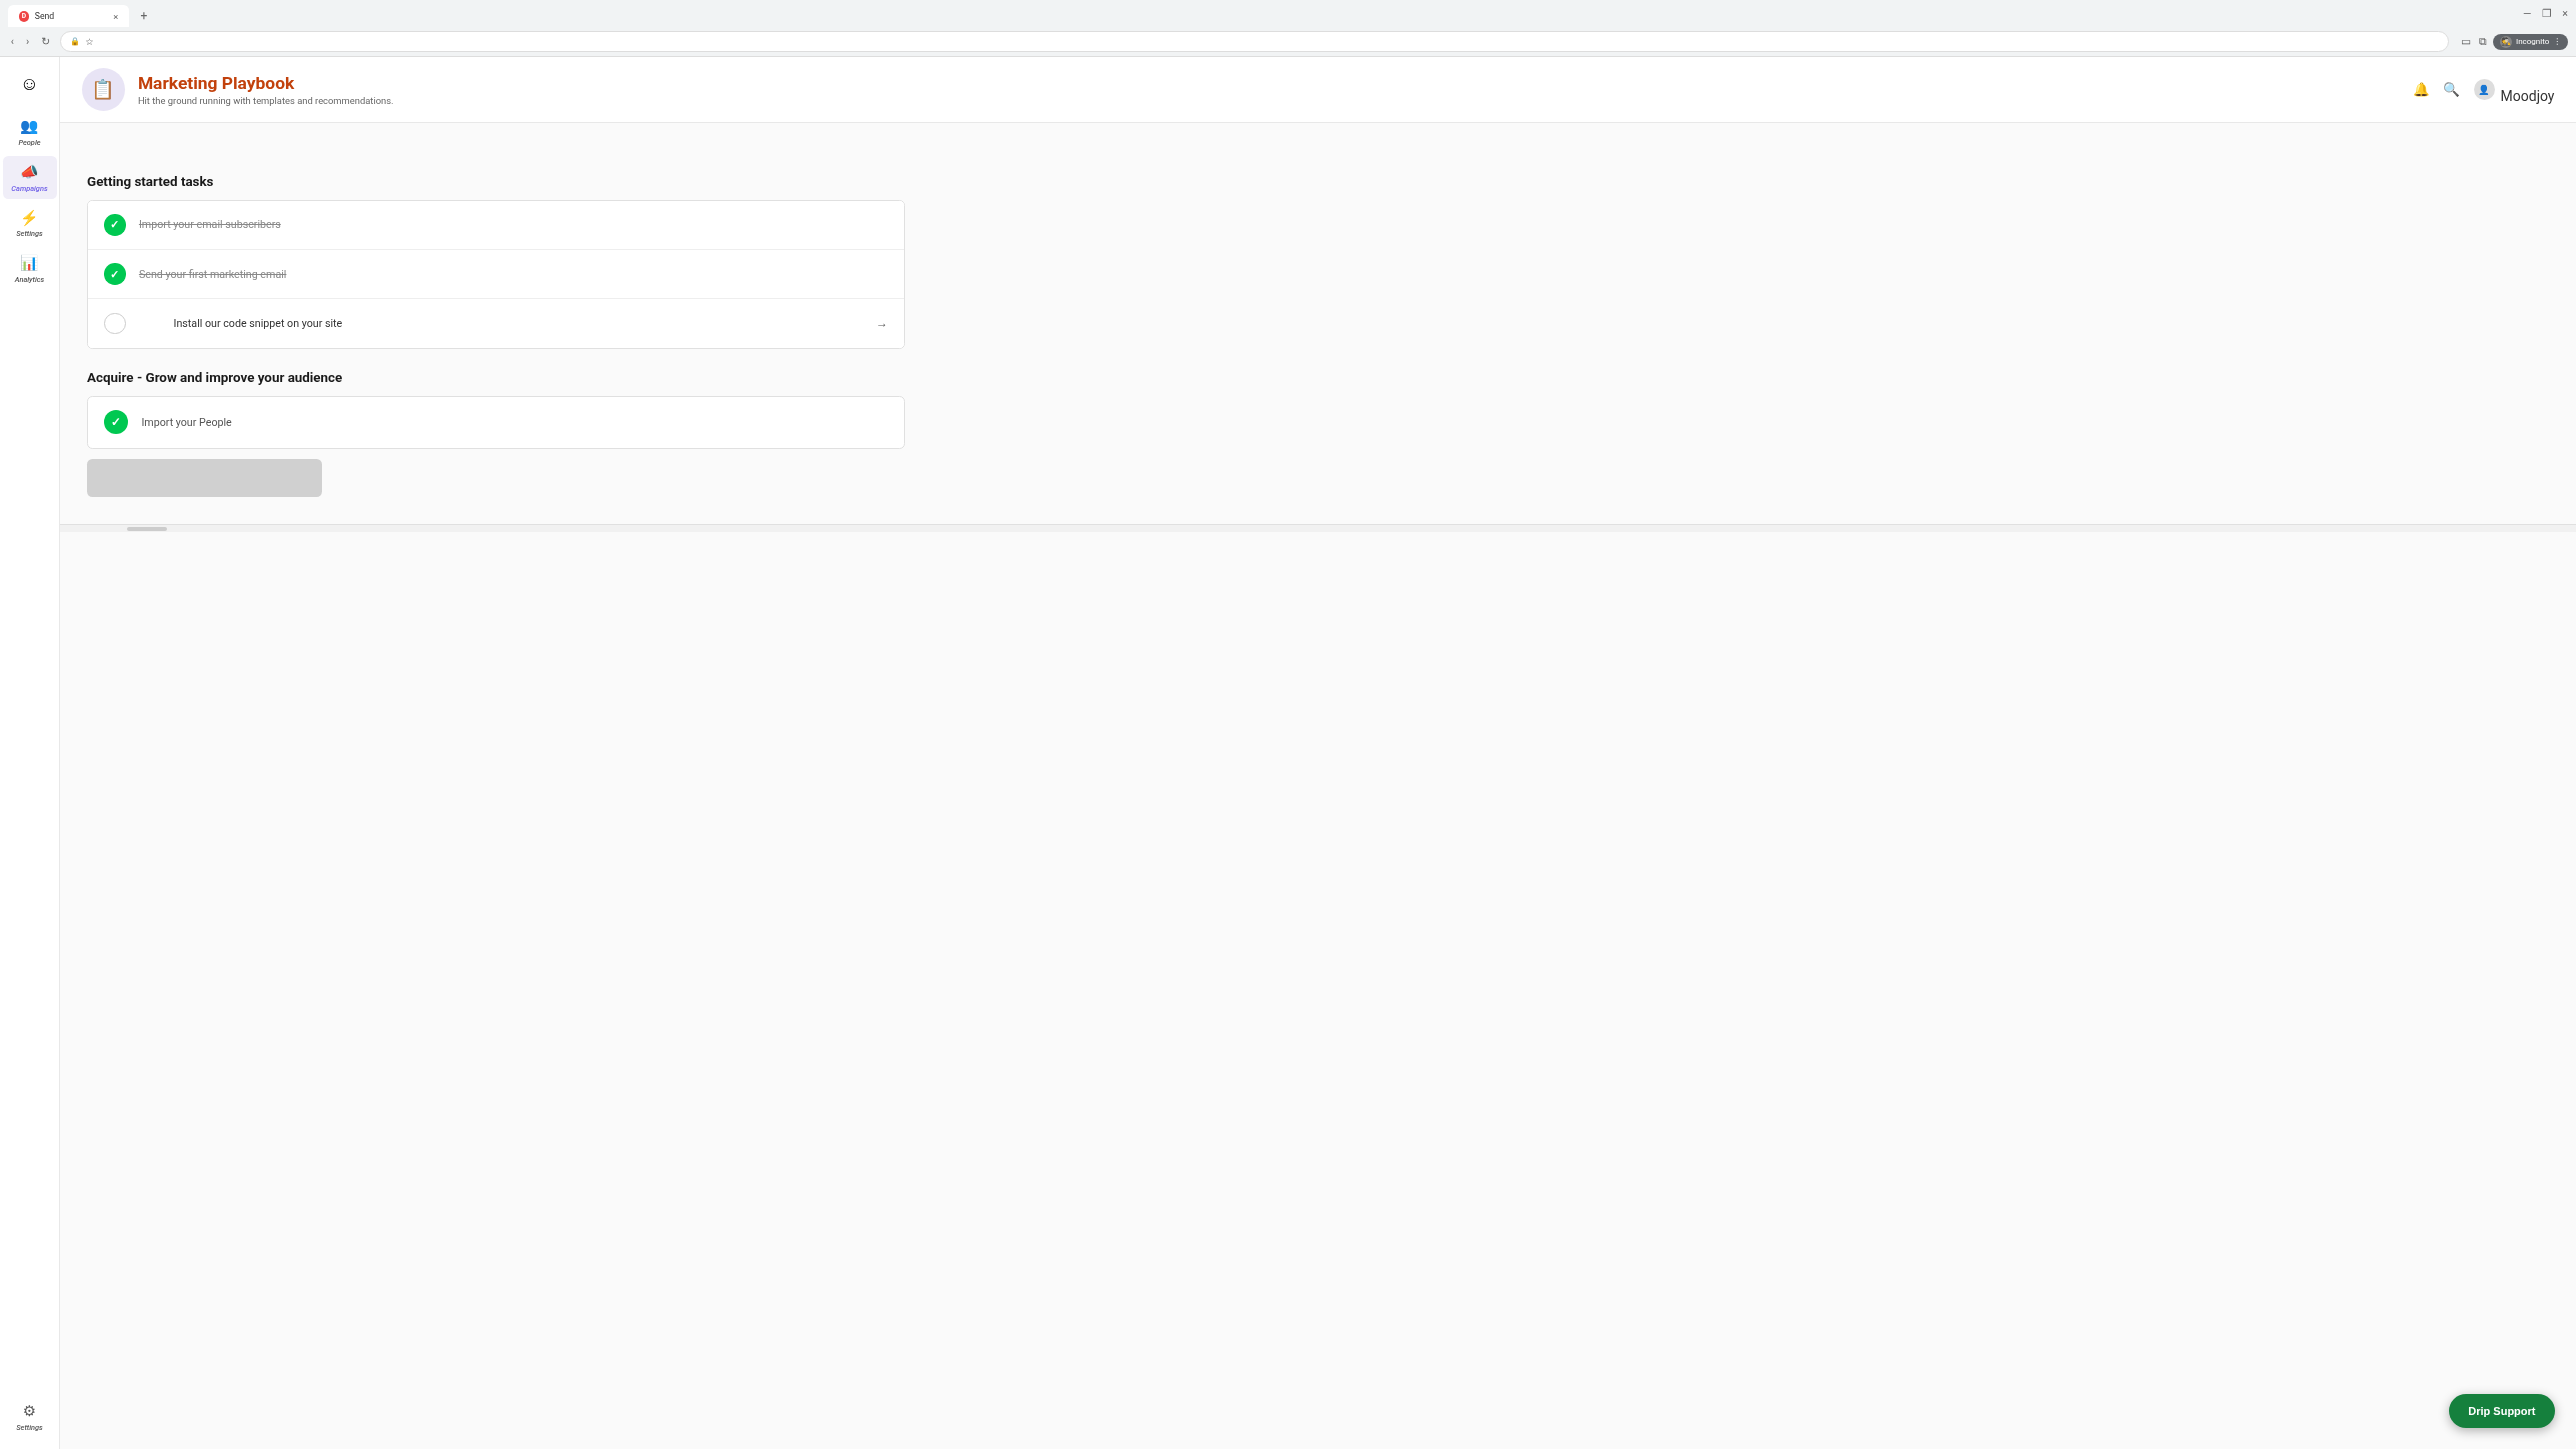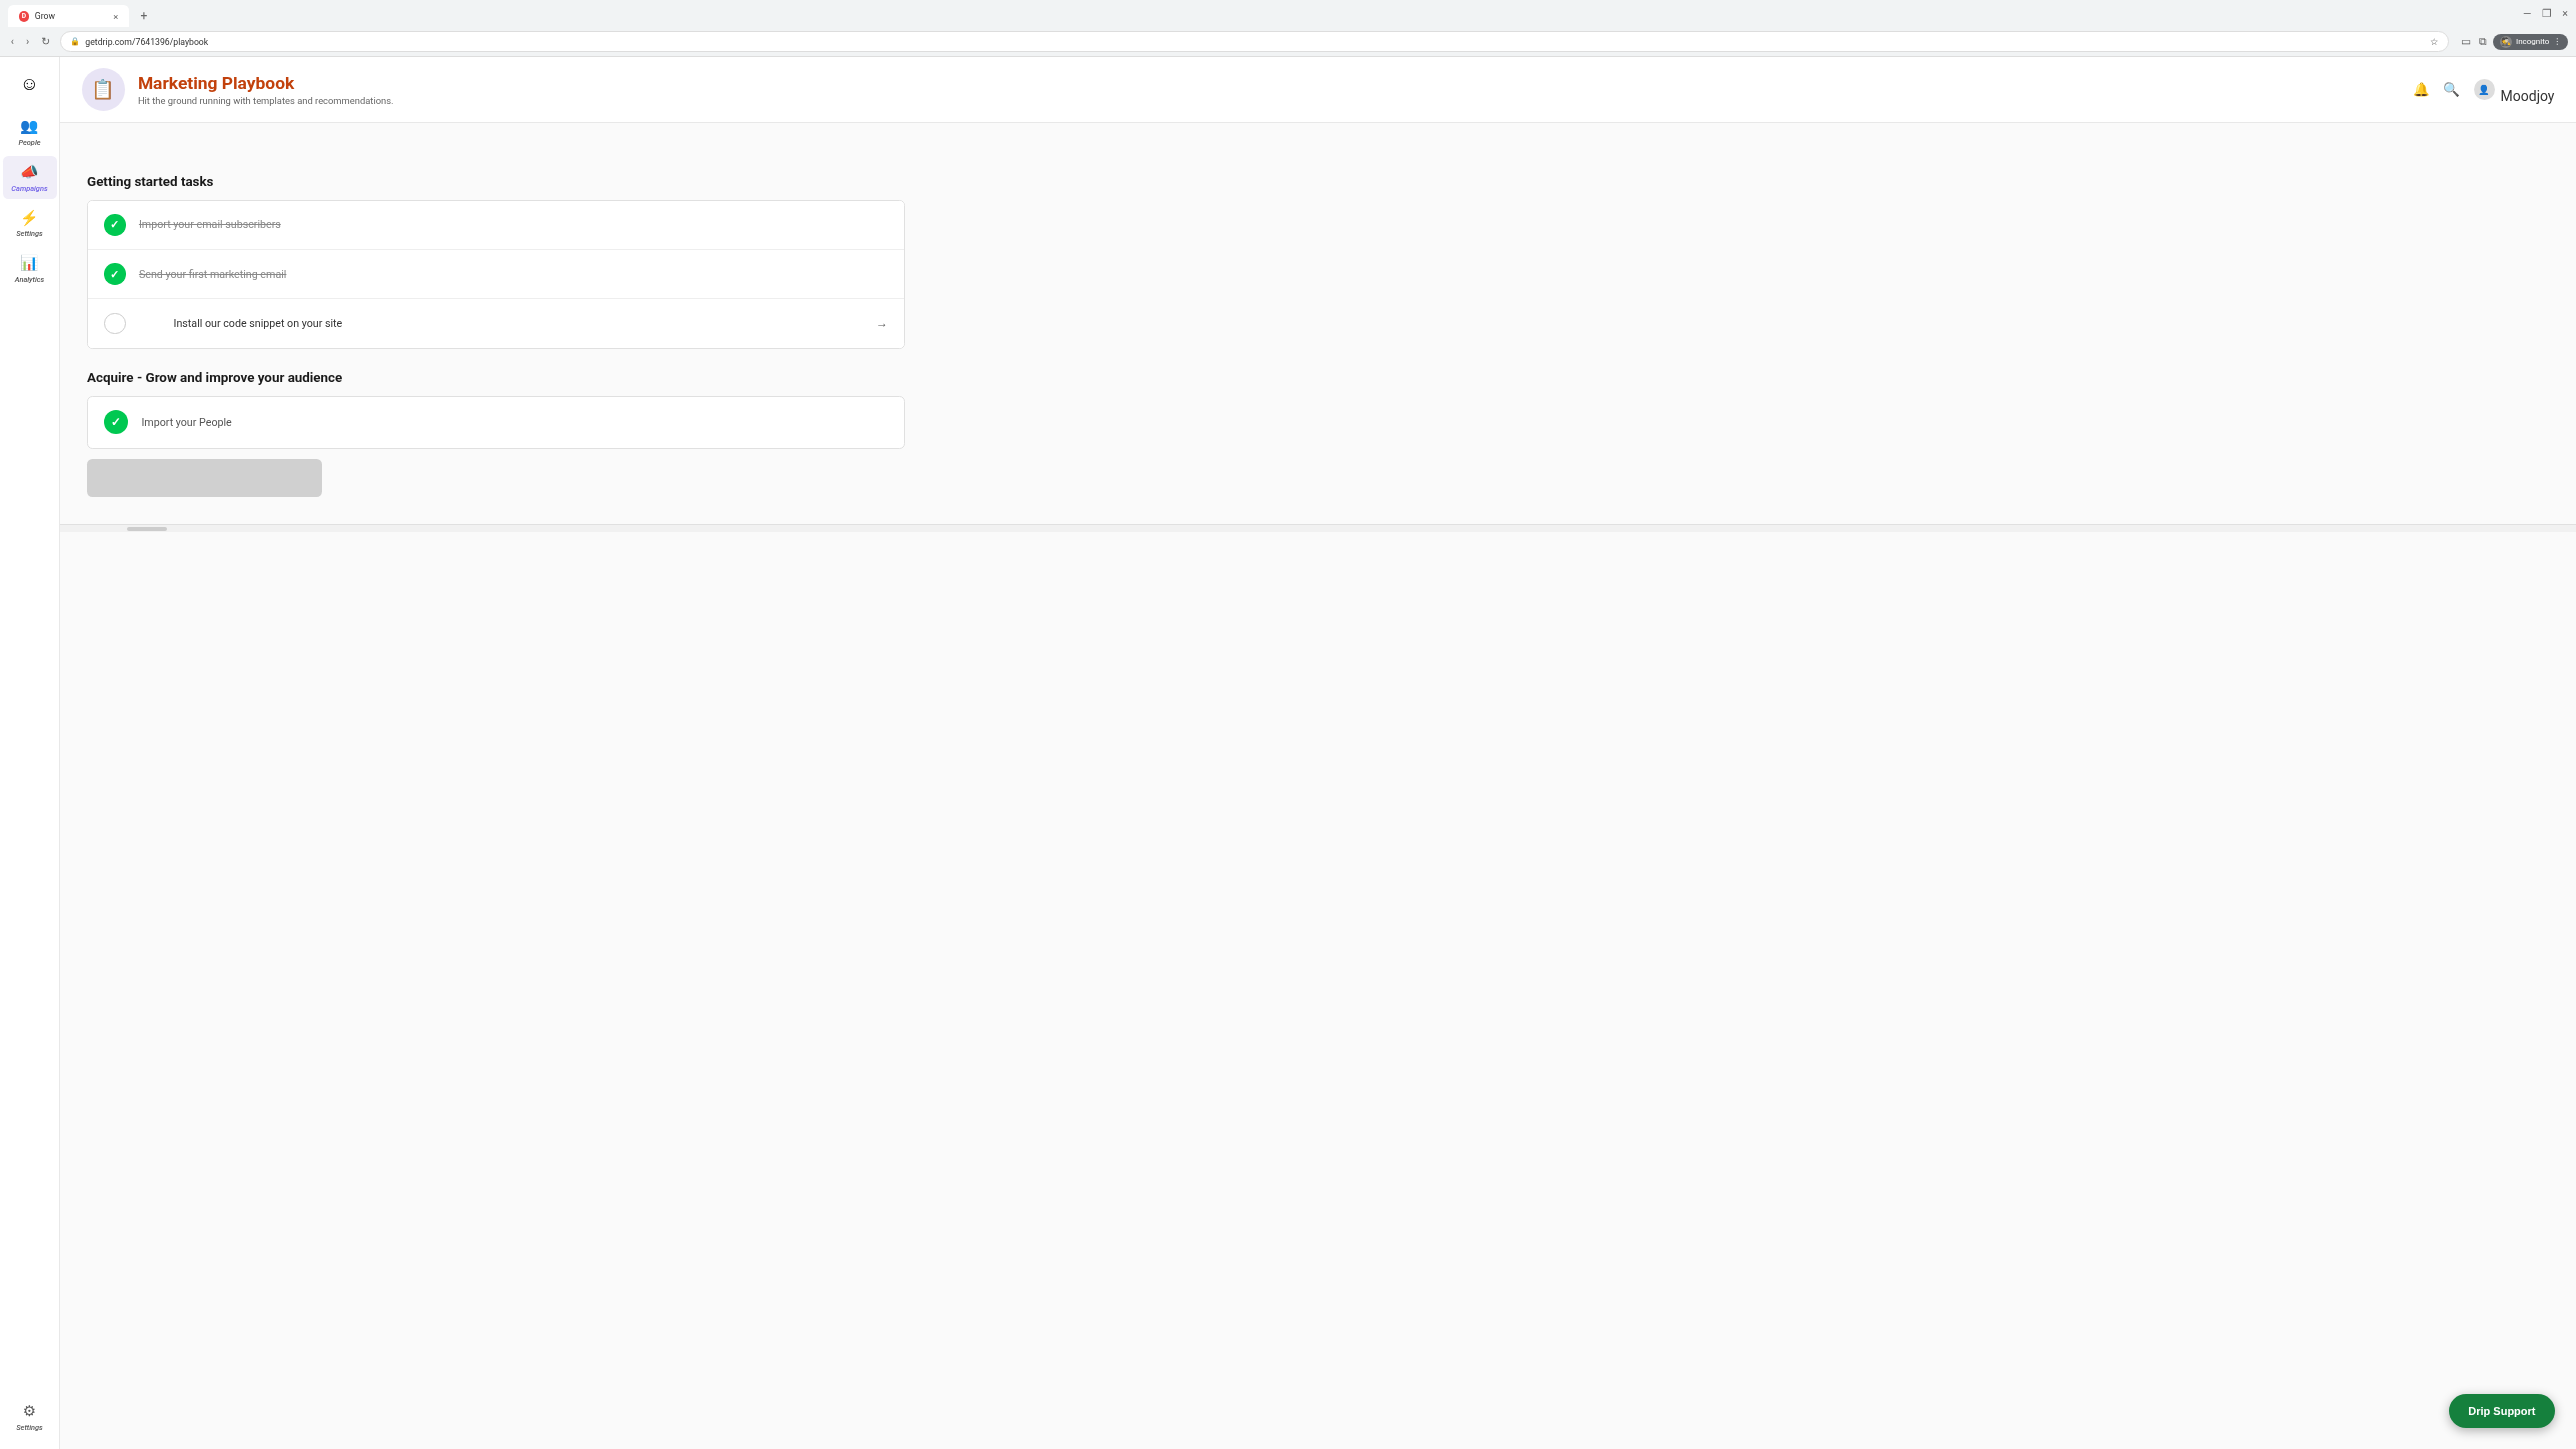--- a/index.html
+++ b/index.html
@@ -409,37 +409,36 @@
       border-radius: 2px;
     }
   </style>
 </head>
 <body>
 
 <div class="browser-chrome">
   <div class="title-bar">
     <div class="tab">
       <div class="tab-favicon">D</div>
-      <span>Grow</span>
+      <span>Send</span>
       <span class="tab-close">×</span>
     </div>
     <div class="tab-new">+</div>
     <div class="window-controls">
       <span>—</span>
       <span>❐</span>
       <span>×</span>
     </div>
   </div>
   <div class="address-bar">
     <span class="nav-btn">‹</span>
     <span class="nav-btn">›</span>
     <span class="nav-btn">↻</span>
     <div class="url-bar">
       <span class="url-lock">🔒</span>
-      <span class="url-text">getdrip.com/7641396/playbook</span>
       <span class="url-star">☆</span>
     </div>
     <div class="browser-actions">
       <span>▭</span>
       <span>⧉</span>
     </div>
     <div class="incognito-badge">
       <div class="incognito-icon">🕵</div>
       <span>Incognito</span>
       <span>⋮</span>

